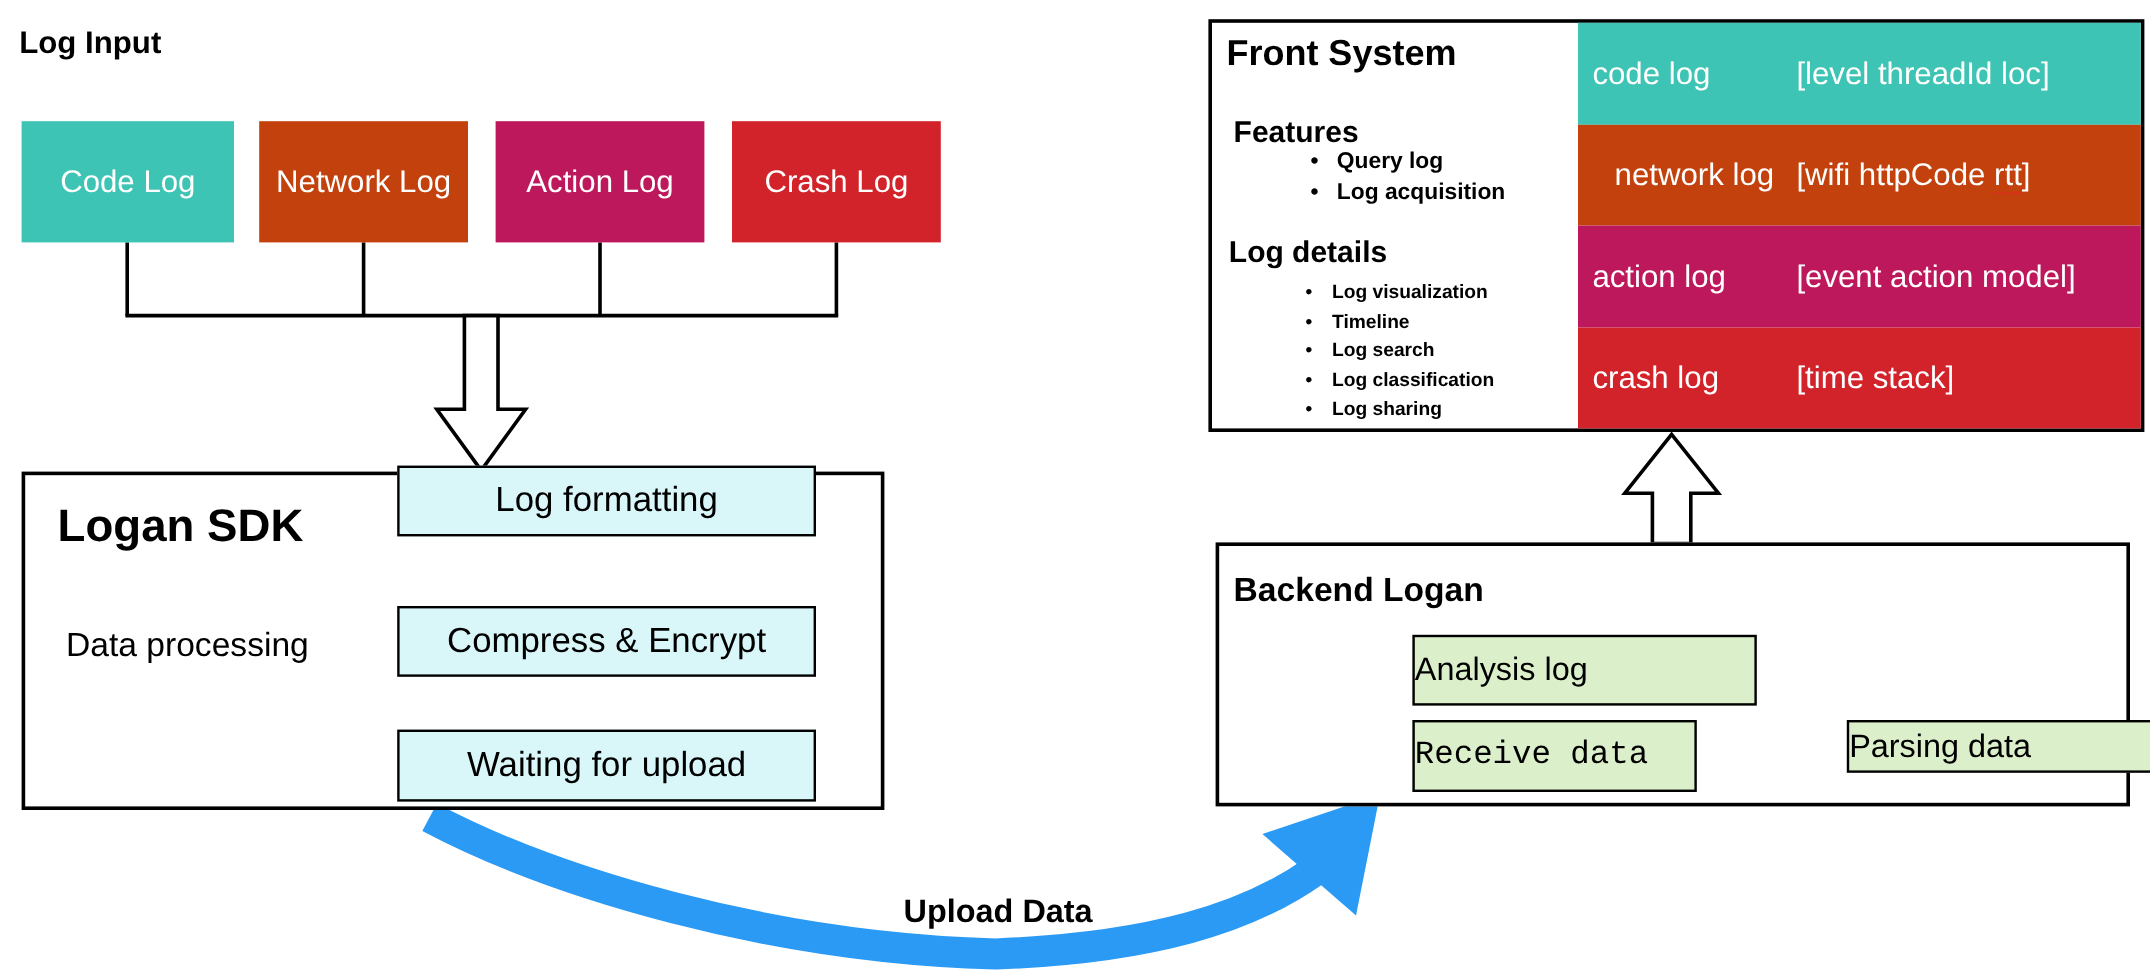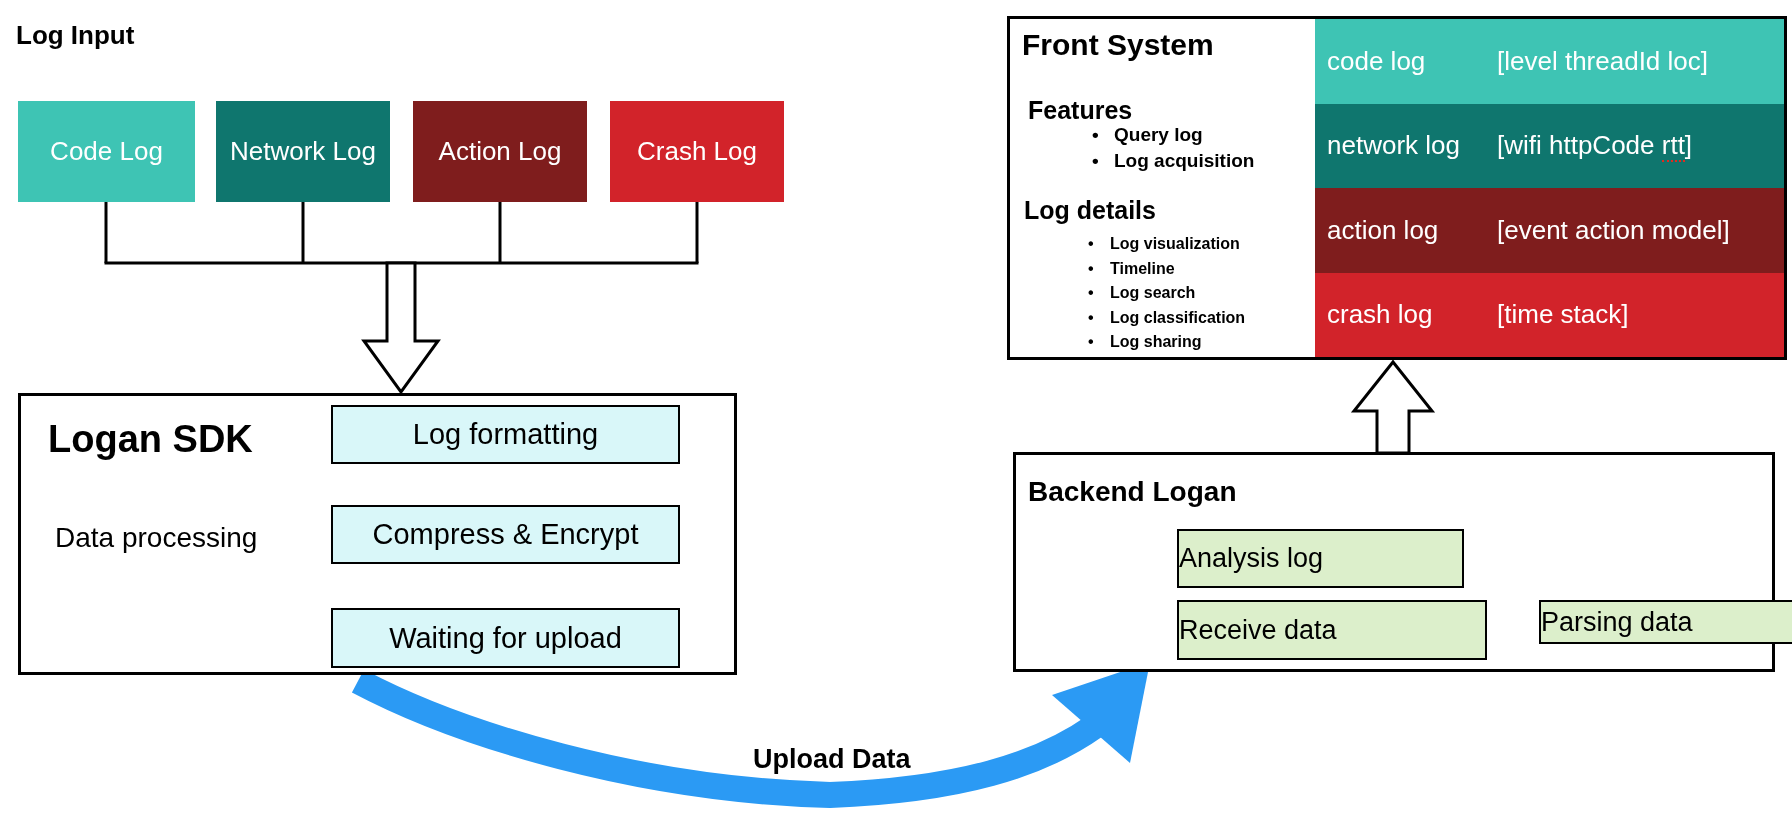--- a/index.html
+++ b/index.html
@@ -12,22 +12,22 @@
   .h-loginput { left:16px; top:20px; font-size:26px; font-weight:bold; }
   .h-front    { left:1022px; top:28px; font-size:30px; font-weight:bold; }
   .h-sdk      { left:48px;  top:418px; font-size:38px; font-weight:bold; }
   .h-backend  { left:1028px; top:476px; font-size:28px; font-weight:bold; }
   .sub-sdk    { left:55px;  top:522px; font-size:28px; }
 
   
   .input-box { top:101px; height:101px; display:flex; align-items:center; justify-content:center;
                color:#fff; font-size:26px; }
   .c-teal   { background:#3EC4B4; }
-  .c-orange { background:#0f766e; }
-  .c-yellow { background:#7f1d1d; }
+  .c-orange { background:#c2410c;text-align:center; }
+  .c-yellow { background:#be185d; }
   .c-red    { background:#D2232A; }
 
   
   .panel { border:3px solid #000; background:#fff; box-sizing:border-box; }
   .sdk-panel     { left:18px;   top:393px; width:719px; height:282px; }
   .front-panel   { left:1007px; top:16px;  width:780px; height:344px; }
   .backend-panel { left:1013px; top:452px; width:762px; height:220px; }
 
   
   .step { left:331px; width:349px; height:59px; background:#D9F7F9; border:2px solid #000;
@@ -96,21 +96,21 @@
   <div class="abs input-box c-yellow" style="left:413px;width:174px;">
     <span>Action Log</span>
   </div>
   <div class="abs input-box c-red" style="left:610px;width:174px;">
     <span>Crash Log</span>
   </div>
 
   <div class="abs panel sdk-panel"></div>
   <div class="abs h-sdk">Logan SDK</div>
   <div class="abs sub-sdk">Data processing</div>
-  <div class="abs step" style="top:405px;">
+  <div class="abs step" style="top:388px;">
     <span>Log formatting</span>
   </div>
   <div class="abs step" style="top:505px;">
     <span>Compress &amp; Encrypt</span>
   </div>
   <div class="abs step" style="top:608px;height:60px;">
     <span>Waiting for upload</span>
   </div>
 
   <div class="abs panel front-panel"></div>
@@ -146,21 +146,21 @@
       <span class="lab">crash log</span>
       <span>[time stack]</span>
     </div>
   </div>
 
   <div class="abs panel backend-panel"></div>
   <div class="abs h-backend">Backend Logan</div>
   <div class="abs gbox" style="left:1177px;top:529px;width:287px;height:59px;">
     <span>Analysis log</span>
   </div>
-  <div class="abs gbox" style="left:1177px;top:600px;width:310px;height:60px;">
+  <div class="abs gbox" style="left:1177px;top:600px;width:237px;height:60px;font-family:Liberation Mono, monospace;">
     <span>Receive data</span>
   </div>
   <div class="abs gbox" style="left:1539px;top:600px;width:278px;height:44px;">
     <span>Parsing data</span>
   </div>
 
   <div class="abs upload-label">Upload Data</div>
 
 </div>
 

